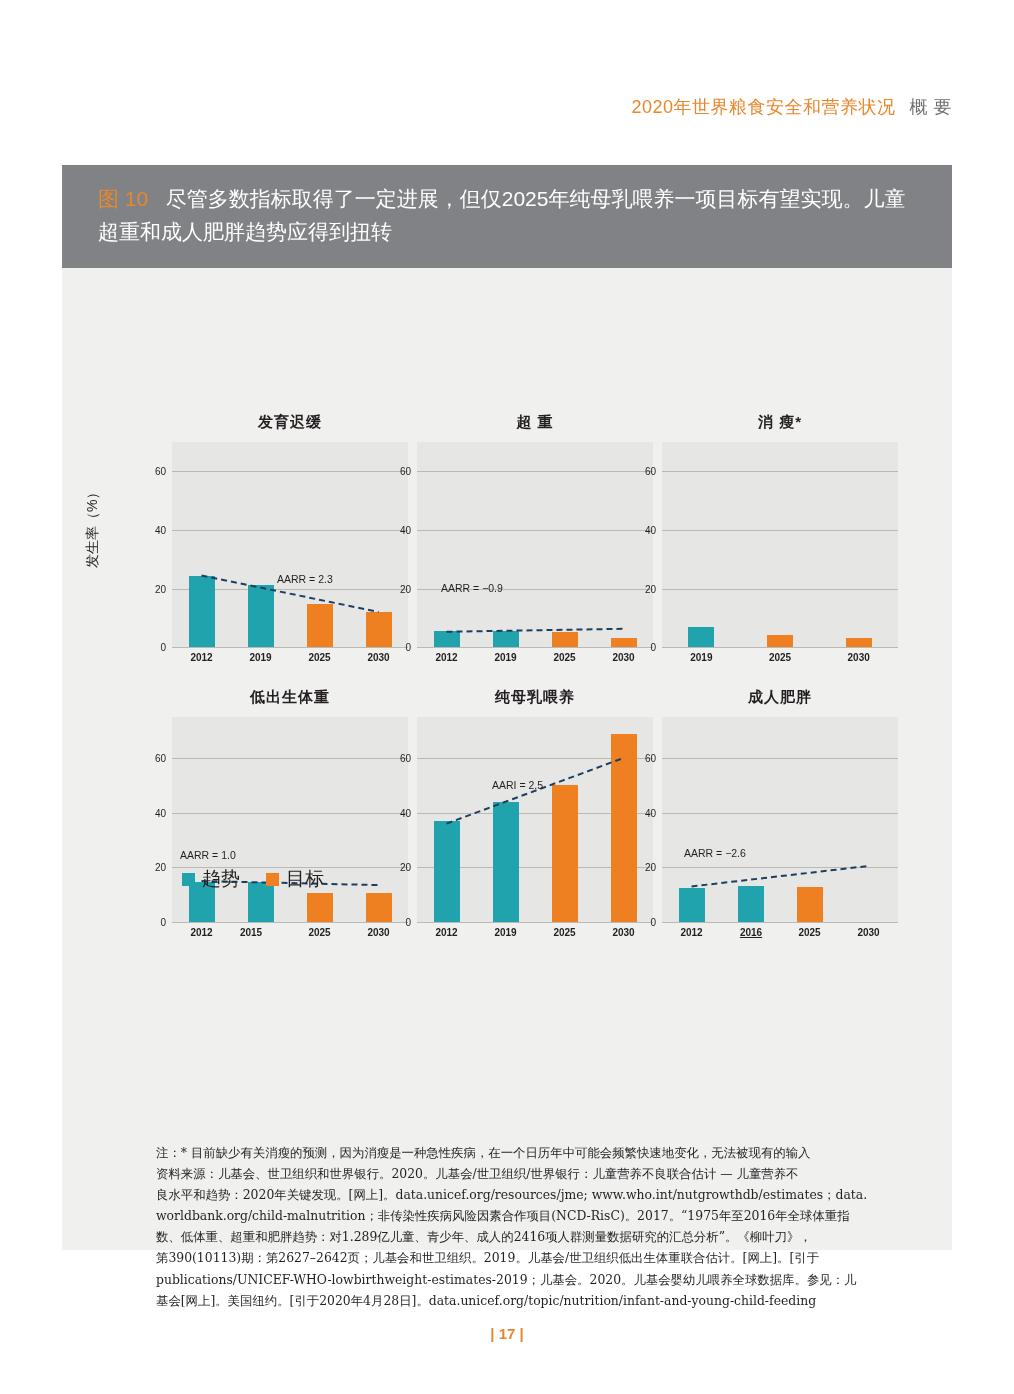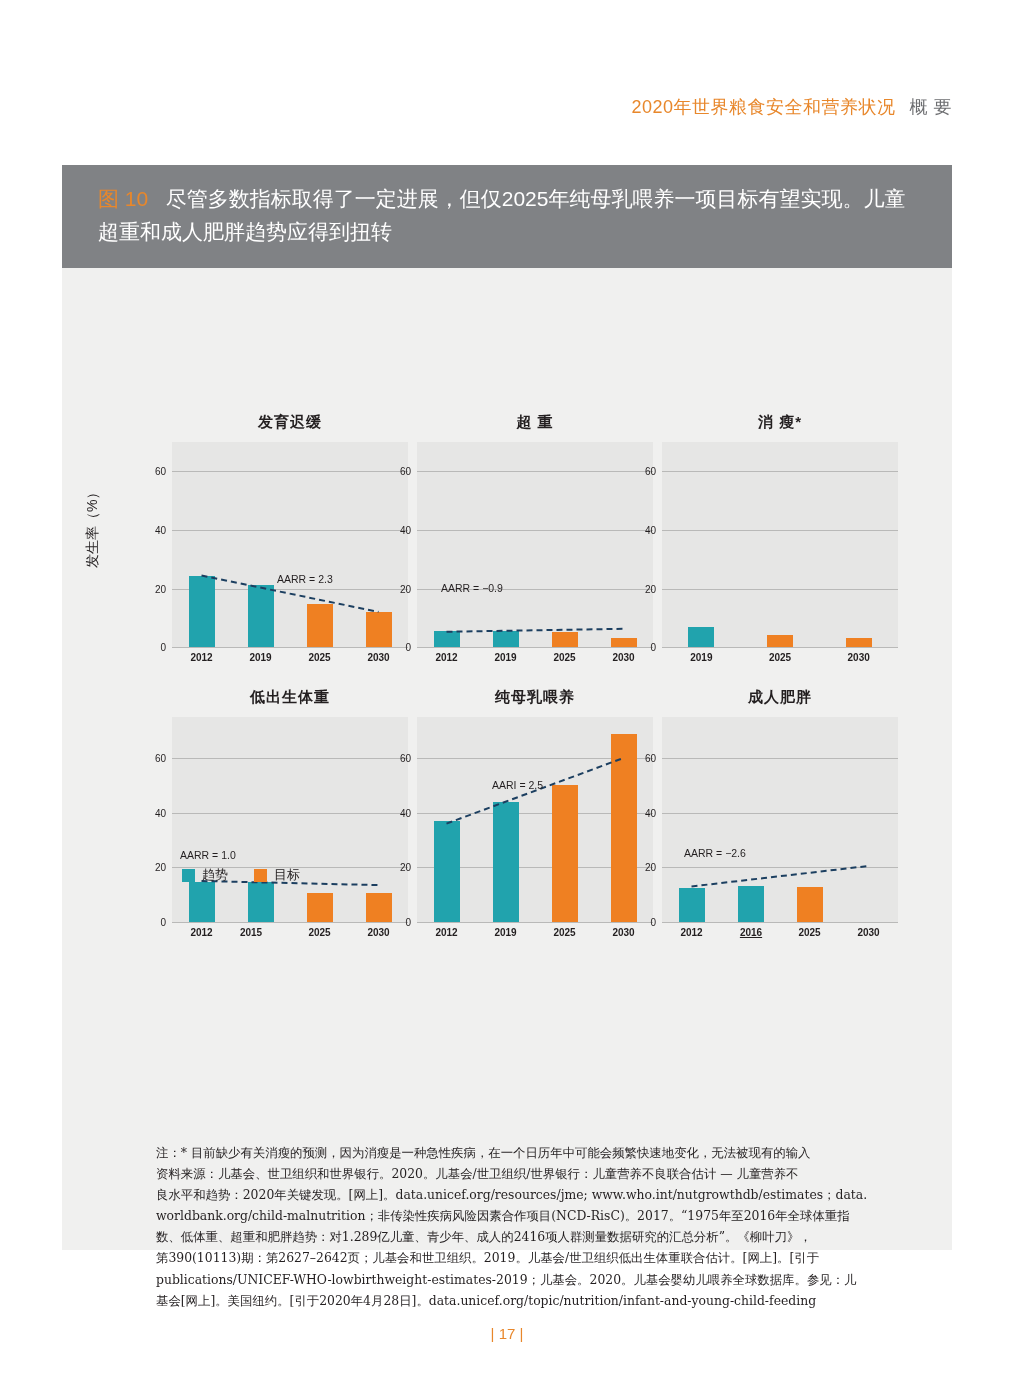--- a/index.html
+++ b/index.html
@@ -60,36 +60,36 @@
   .xlab {
     position:absolute; top:4px; font-size:10px; font-weight:bold;
     color:#231f20; transform:translateX(-50%); white-space:nowrap;
   }
   .aarr {
     position:absolute; font-size:10.5px; color:#231f20; white-space:nowrap;
   }
   .trendline { position:absolute; left:0; top:0; }
   .legend {
     position:absolute; left:120px; top:598px;
-    display:flex; align-items:center; gap:26px; font-size:13px;
+    display:flex; align-items:center; gap:26px; font-size:19px;
   }
   .legend .item { display:flex; align-items:center; gap:7px; }
   .swatch { width:13px; height:13px; display:inline-block; }
   .sw-trend { background:#21a3ad; }
   .sw-target { background:#ef8022; }
   .notes {
     position:absolute; left:94px; top:978px; width:840px;
     font-family:"DejaVu Serif", serif;
     font-size:12.4px; line-height:1.62; color:#231f20;
     text-align:justify;
   }
   .notes p { margin:0 0 1px 0; }
   .folio {
     position:absolute; left:0; right:0; top:1325px;
-    text-align:center; font-size:15px; color:#e8872b;
+    text-align:center; font-size:15px; color:#e8872b;font-weight:bold;
   }
 </style>
 </head>
 <body>
 
 <div class="page-header">
   <span>2020年世界粮食安全和营养状况</span><span class="sub">概 要</span>
 </div>
 
 <div class="figure-block">

